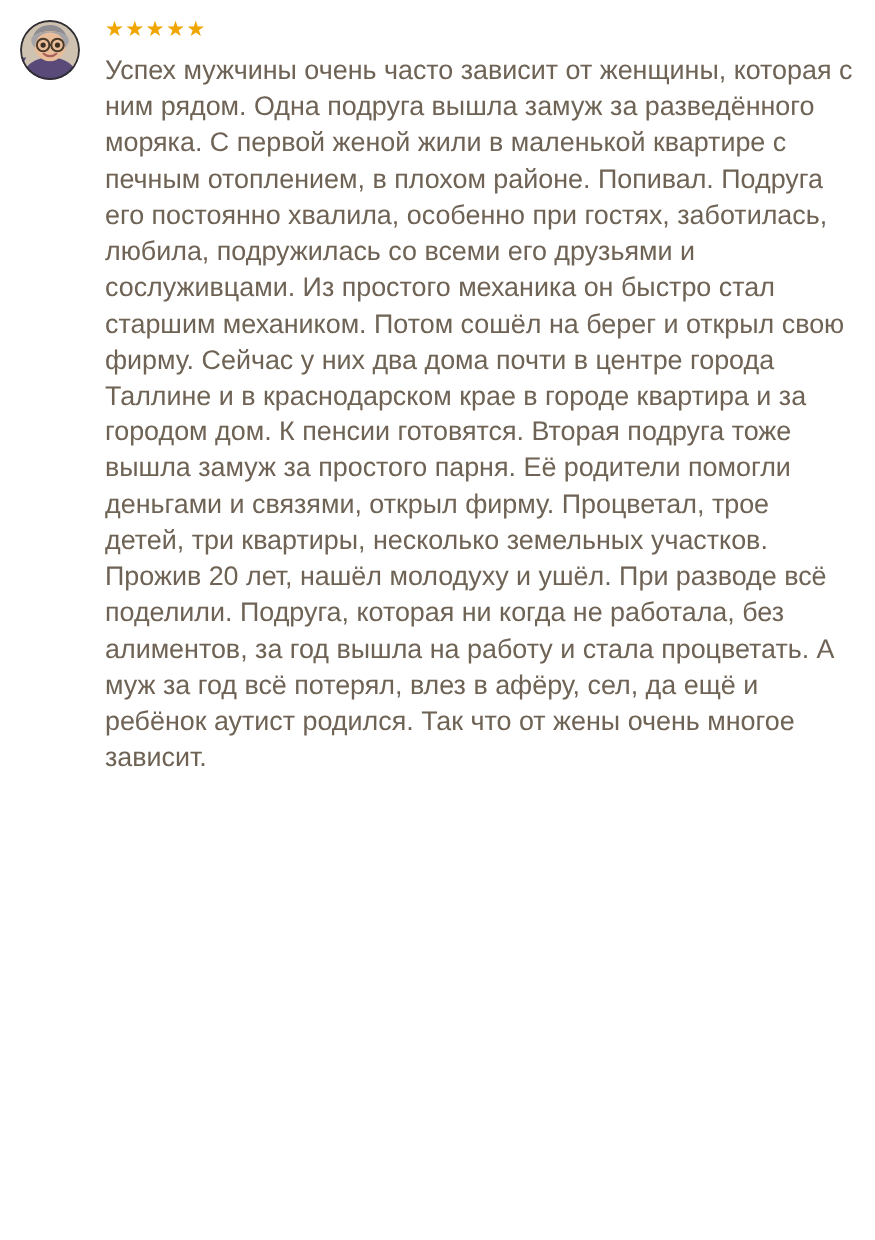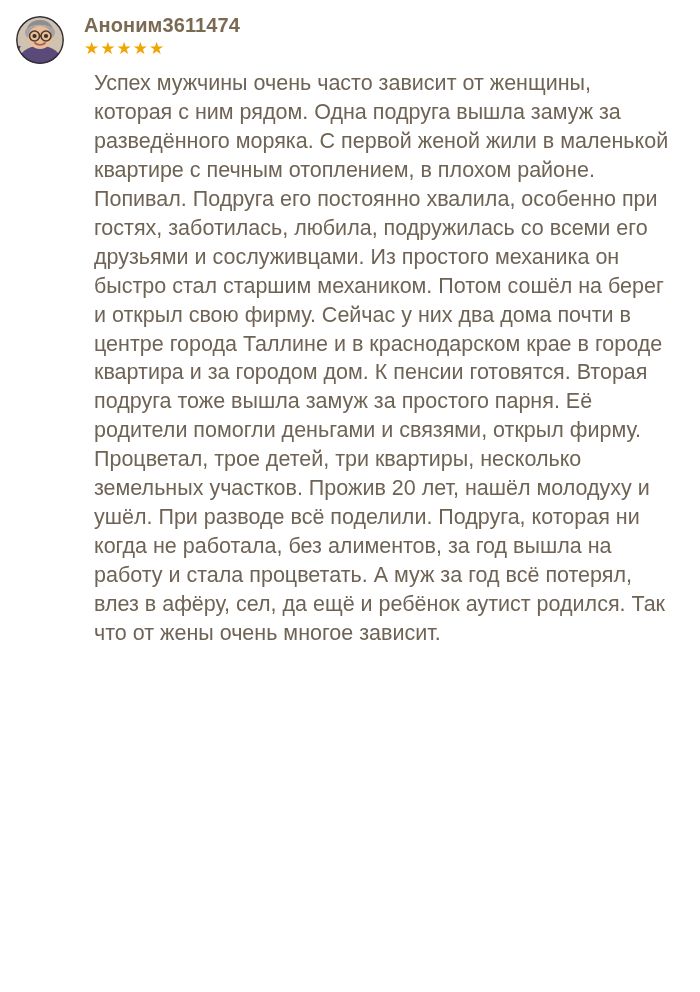--- a/index.html
+++ b/index.html
@@ -56,21 +56,21 @@
     line-height: 1.2;
     margin: 0 0 8px 0;
     user-select: none;
   }
   .text {
     font-size: 21.5px;
     line-height: 1.345;
     color: #6e6355;
     white-space: pre-wrap;
     word-wrap: break-word;
-    margin: 10px;
+    margin: 0;
   }
 </style>
 </head>
 <body>
 
 <div class="comment">
 
   <div class="avatar-wrap">
     <span class="avatar">
       <svg width="48" height="48" viewBox="0 0 48 48">
@@ -92,18 +92,17 @@
           <circle cx="30" cy="20" r="2.1" fill="#3b2f22"></circle>
           <path d="M19 27 C21.5 29.5 26.5 29.5 29 27" fill="none" stroke="#a8605a" stroke-width="1.8" stroke-linecap="round"></path>
           <path d="M5 30 C2 34 2 42 4 48 L0 48 L0 30 Z" fill="#5a4a7a"></path>
         </g>
         <circle cx="24" cy="24" r="23.2" fill="none" stroke="#2f2f35" stroke-width="1.5"></circle>
       </svg>
     </span>
   </div>
 
   <div class="body">
-    <div class="author">Аноним3611474</div>
     <div class="stars">★★★★★</div>
     <div class="text">Успех мужчины очень часто зависит от женщины, которая с ним рядом. Одна подруга вышла замуж за разведённого моряка. С первой женой жили в маленькой квартире с печным отоплением, в плохом районе. Попивал. Подруга его постоянно хвалила, особенно при гостях, заботилась, любила, подружилась со всеми его друзьями и сослуживцами. Из простого механика он быстро стал старшим механиком. Потом сошёл на берег и открыл свою фирму. Сейчас у них два дома почти в центре города Таллине и в краснодарском крае в городе квартира и за городом дом. К пенсии готовятся. Вторая подруга тоже вышла замуж за простого парня. Её родители помогли деньгами и связями, открыл фирму. Процветал, трое детей, три квартиры, несколько земельных участков. Прожив 20 лет, нашёл молодуху и ушёл. При разводе всё поделили. Подруга, которая ни когда не работала, без алиментов, за год вышла на работу и стала процветать. А муж за год всё потерял, влез в афёру, сел, да ещё и ребёнок аутист родился. Так что от жены очень многое зависит.</div>
   </div>
 
 </div>
 
 </body></html>

